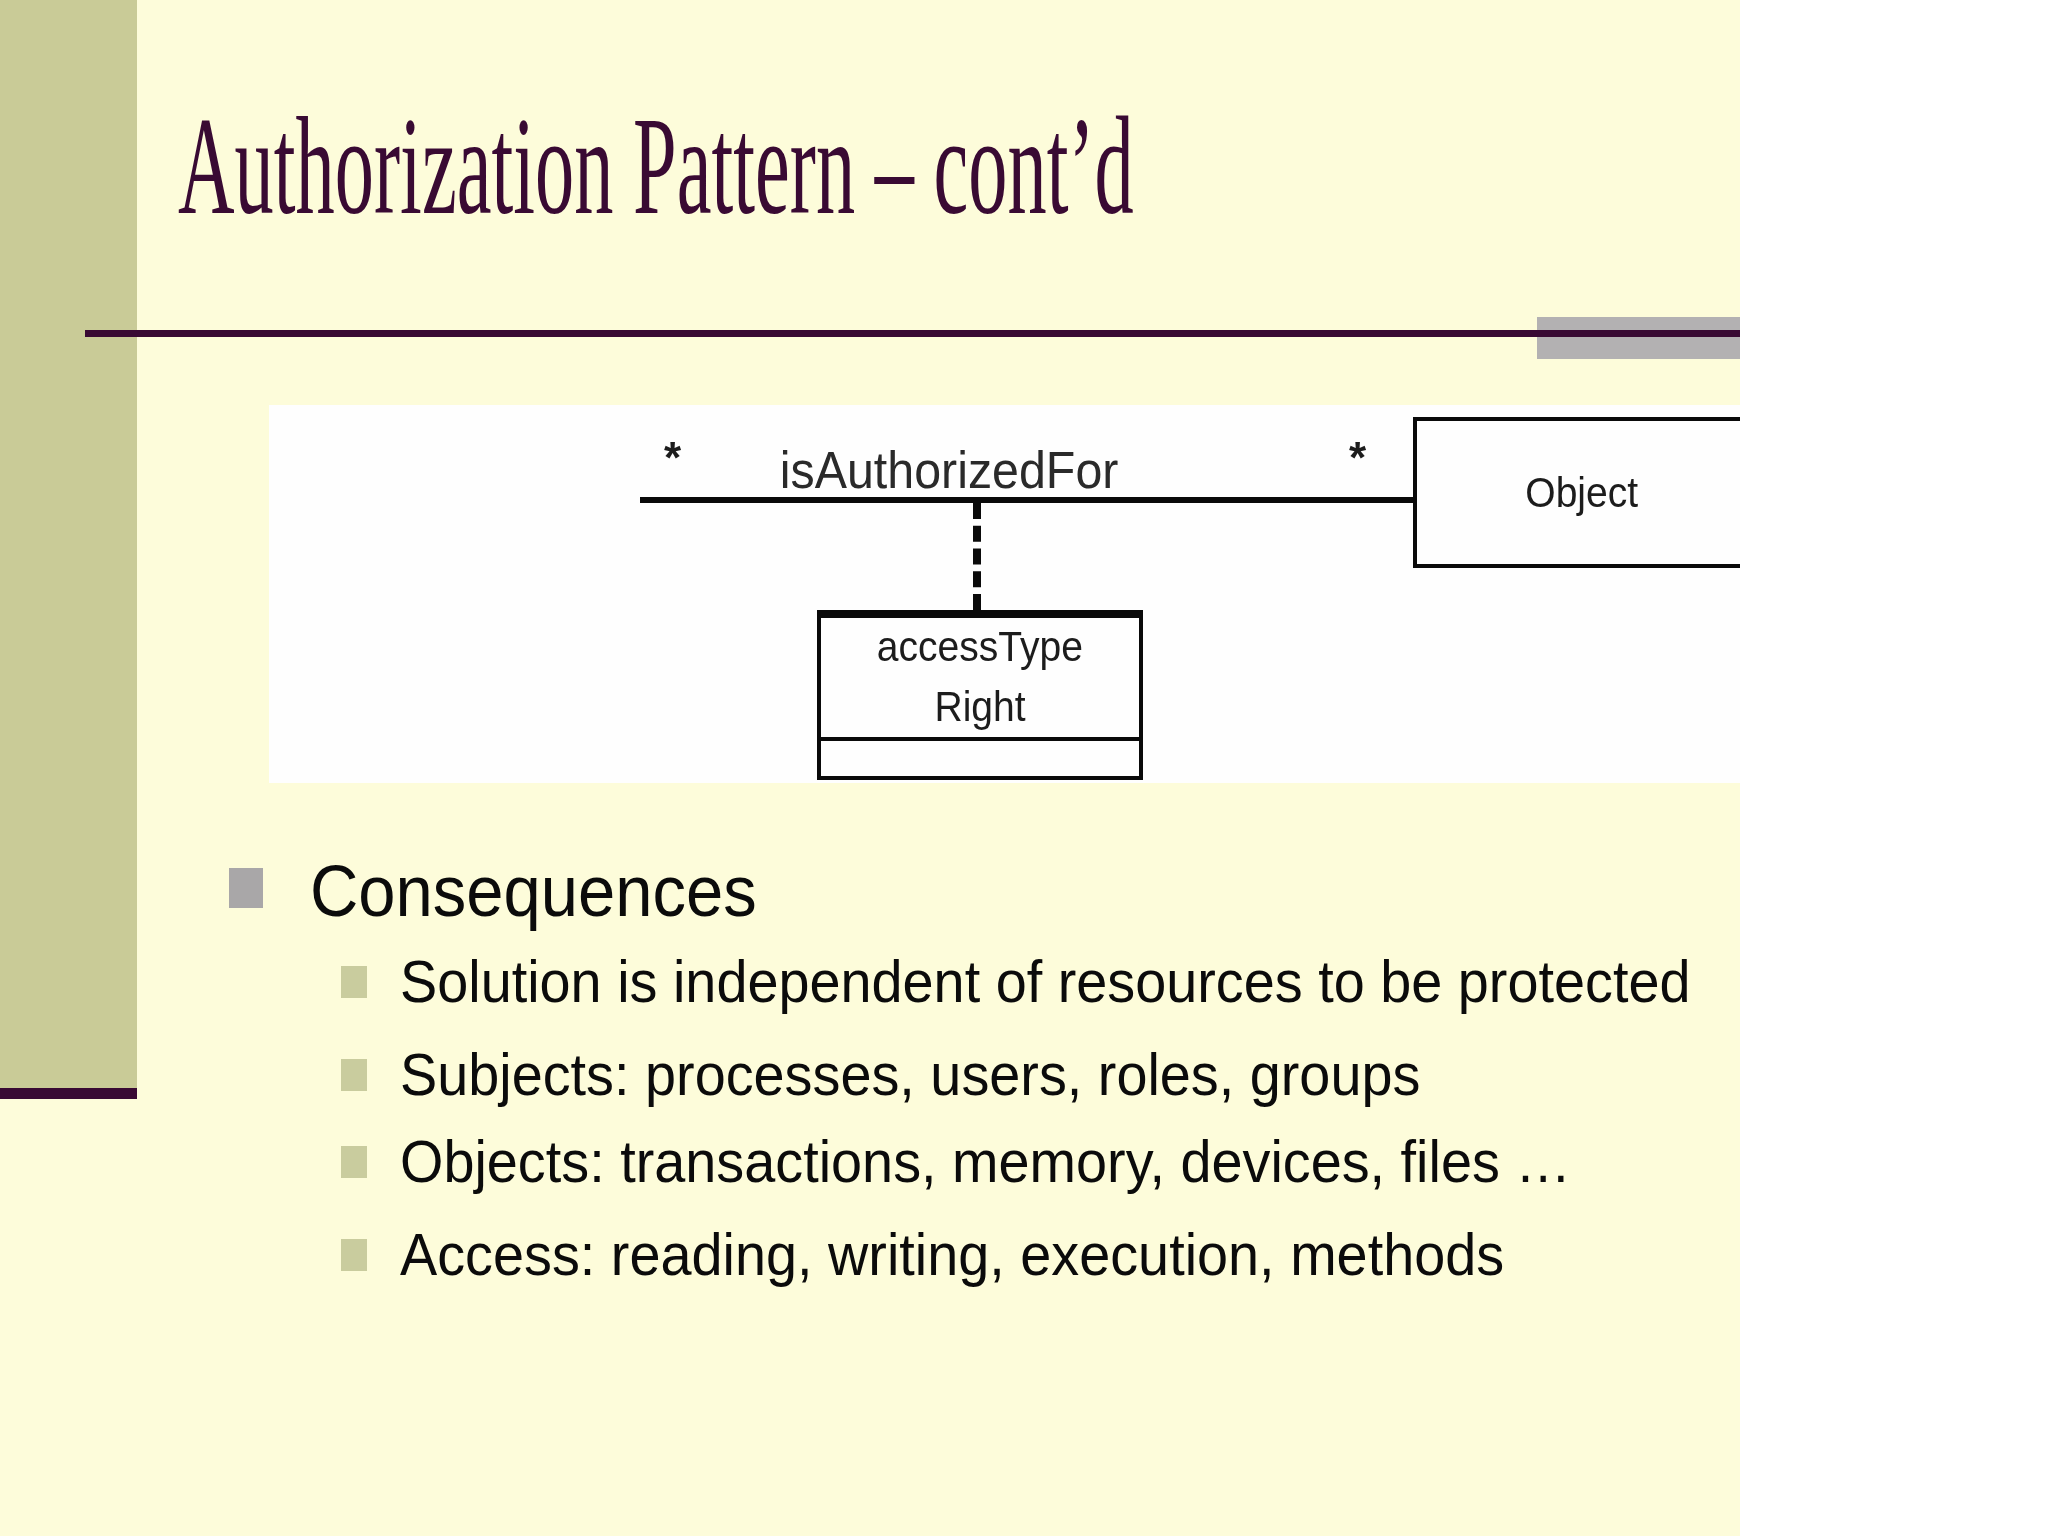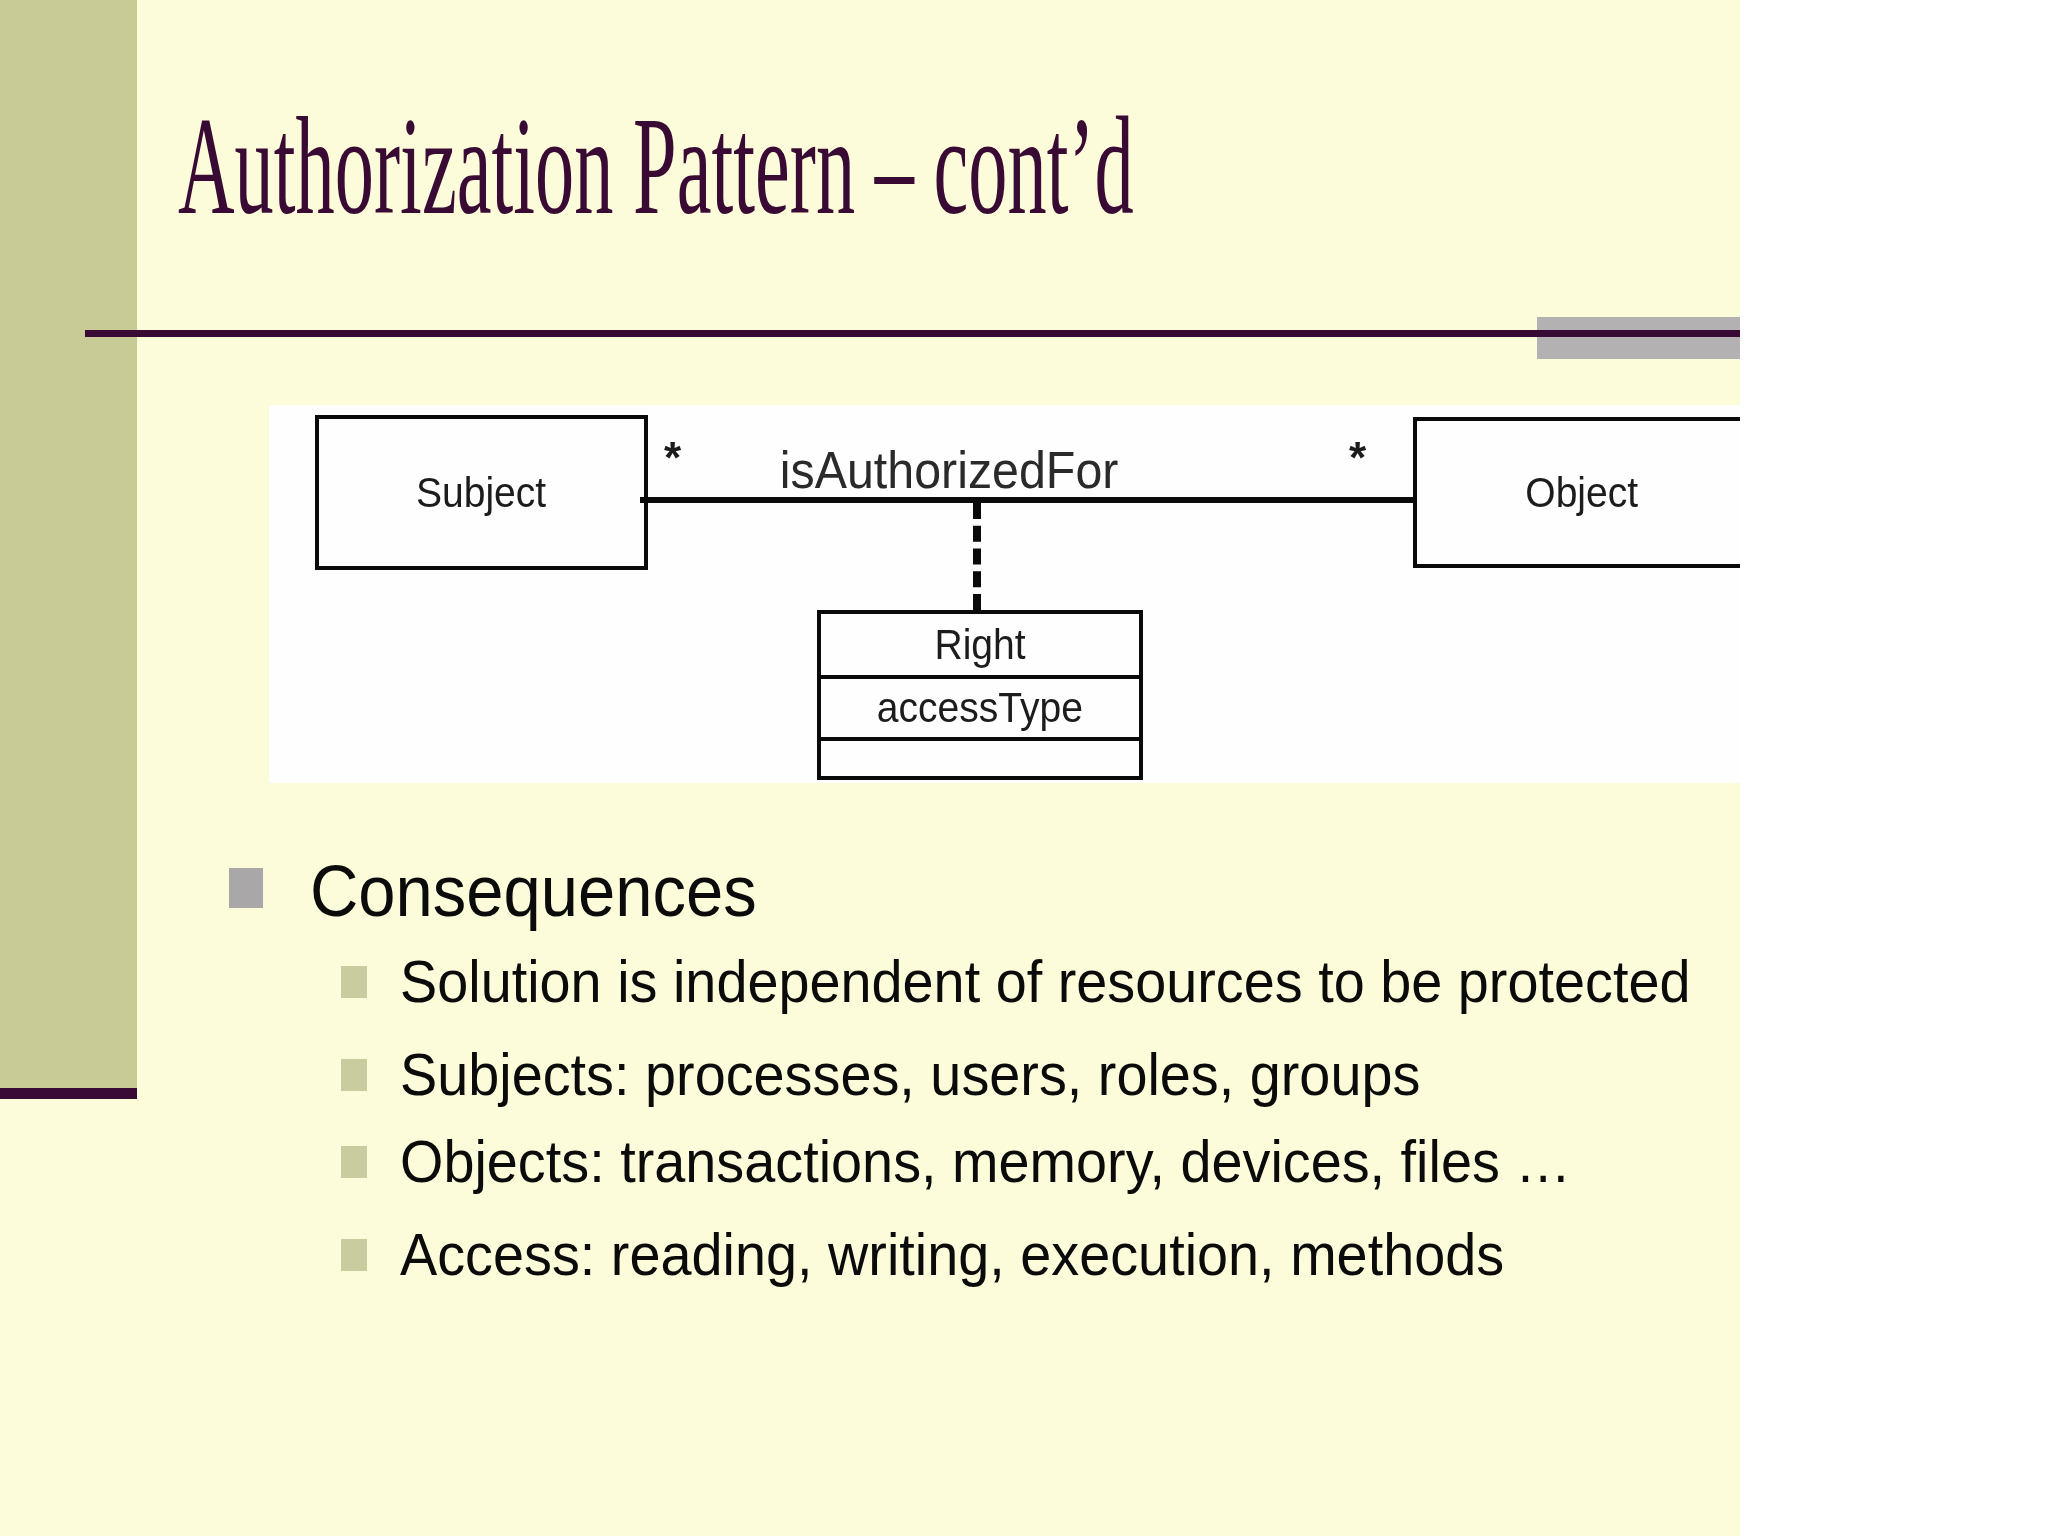--- a/index.html
+++ b/index.html
@@ -62,45 +62,42 @@
   <div class="sidebar"></div>
   <div class="sidebar-footer"></div>
 
   <div class="title">Authorization Pattern – cont’d</div>
 
   <div class="gray-bar"></div>
   <div class="rule"></div>
 
   <div class="diagram">
 
-    <div class="class-box subject-box">
-      <span class="class-label">Subject</span>
-    </div>
 
     <div class="class-box object-box">
       <span class="class-label">Object</span>
     </div>
 
     <div class="assoc-line"></div>
 
     <div class="assoc-label">
       <span>isAuthorizedFor</span>
     </div>
 
     <div class="mult mult-left">*</div>
     <div class="mult mult-right">*</div>
 
     <div class="dashed"></div>
 
     <div class="right-box">
+      <div class="compartment comp-attr">
+        <span class="comp-text">accessType</span>
+      </div>
       <div class="compartment comp-name">
         <span class="comp-text">Right</span>
-      </div>
-      <div class="compartment comp-attr">
-        <span class="comp-text">accessType</span>
       </div>
       <div class="compartment comp-empty"></div>
     </div>
 
   </div>
 
   <div class="bullet-sq l1-sq"></div>
   <div class="l1-text">Consequences</div>
 
   <div class="bullet-sq l2-sq r1s"></div>

